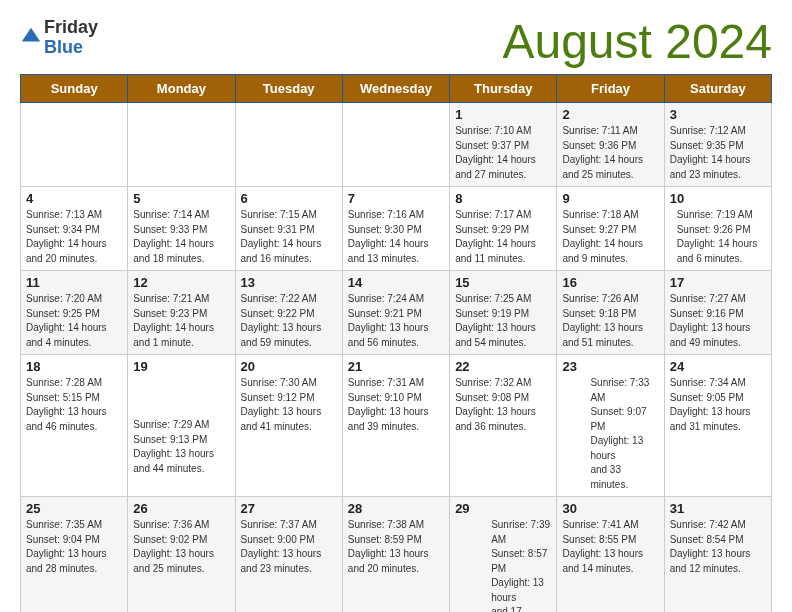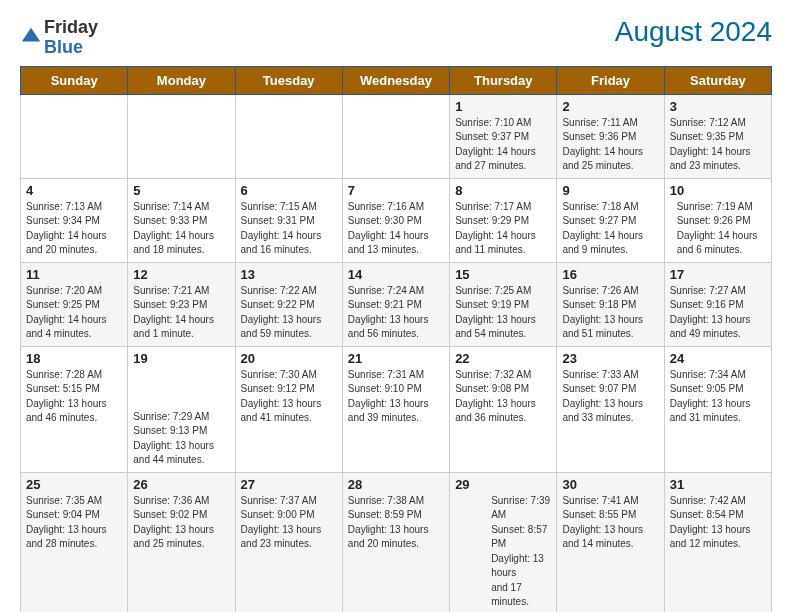--- a/index.html
+++ b/index.html
@@ -29,23 +29,23 @@
     .logo-general { color: #333; }
     .logo-blue { color: #2a6db5; }
     .logo-icon {
       width: 22px;
       height: 22px;
     }
     .title-area {
       text-align: right;
     }
     .month-year {
-      font-size: 28px;
+      font-size: 48px;
       font-weight: 300;
-      color: #0369a1;
+      color: #4d7c0f;
       line-height: 1;
     }
     .location {
       font-size: 15px;
       color: #444;
       margin-top: 2px;
     }
     .calendar-container {
       padding: 4px 10px 8px 10px;
     }
@@ -292,21 +292,21 @@
           </td>
           <td>
             <span class="day-num">22</span>
             <div class="day-info" style="white-space: pre-line;">Sunrise: 7:32 AM
 Sunset: 9:08 PM
 Daylight: 13 hours
 and 36 minutes.</div>
           </td>
           <td>
             <span class="day-num">23</span>
-            <div class="day-info" style="white-space: pre-line;">Sunrise: 7:33 AM
+            <div class="day-info" style="white-space: pre-line; margin-left: 28px;">Sunrise: 7:33 AM
 Sunset: 9:07 PM
 Daylight: 13 hours
 and 33 minutes.</div>
           </td>
           <td>
             <span class="day-num">24</span>
             <div class="day-info" style="white-space: pre-line;">Sunrise: 7:34 AM
 Sunset: 9:05 PM
 Daylight: 13 hours
 and 31 minutes.</div>

